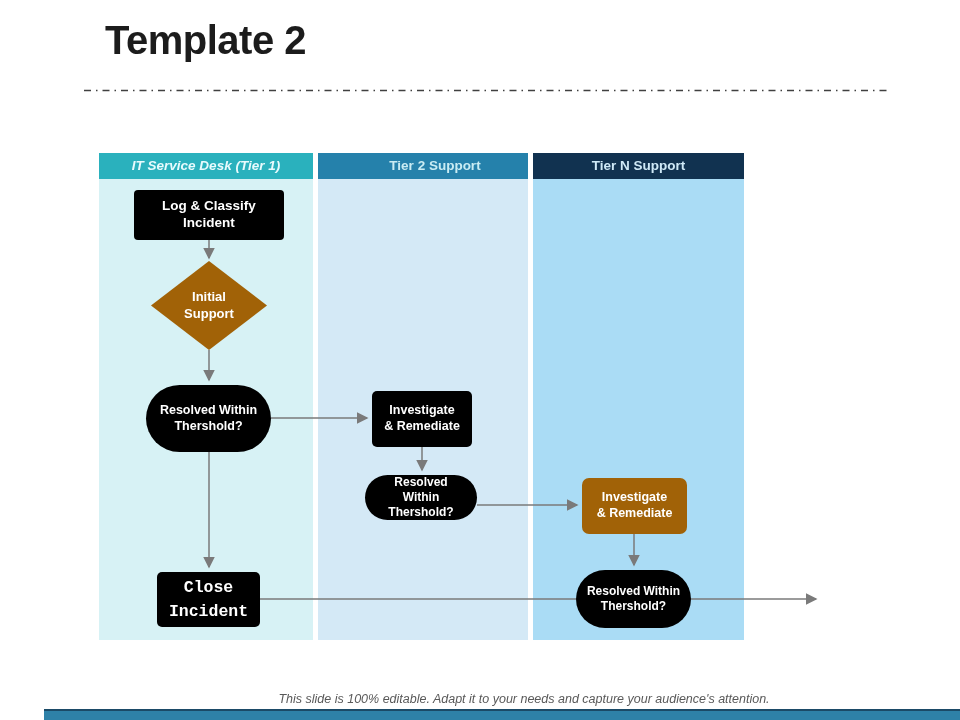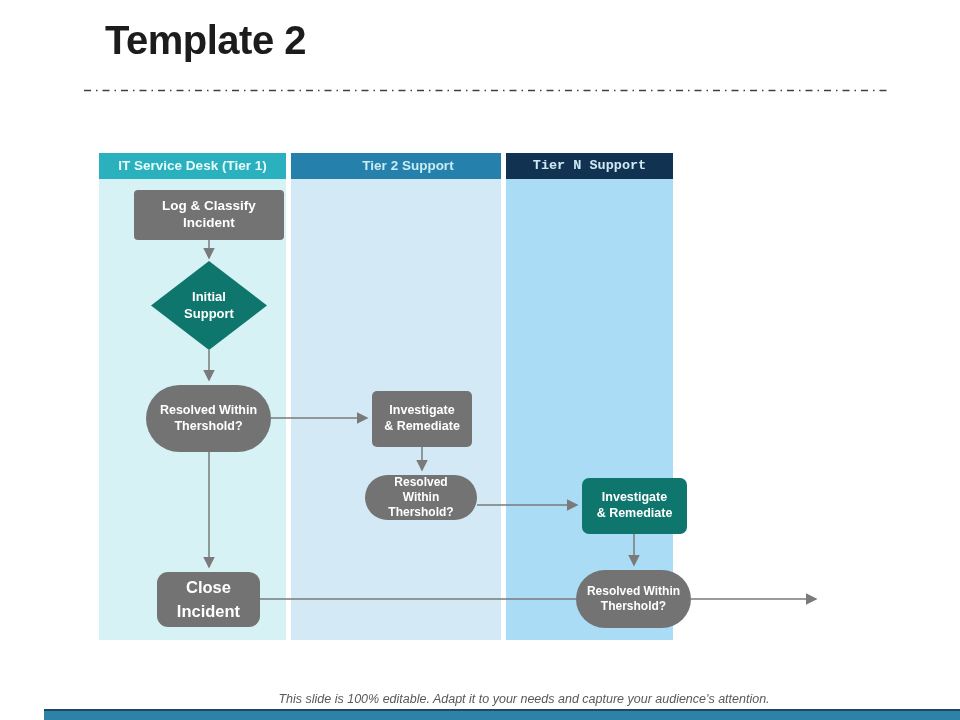--- a/index.html
+++ b/index.html
@@ -34,24 +34,24 @@
   .lanes {
     position: absolute;
     left: 55px;
     top: 153px;
     width: 853px;
     height: 487px;
     display: flex;
     gap: 5px;
   }
   .lane { display: flex; flex-direction: column; }
-  .lane-1 { width: 187px; }
+  .lane-1 { width: 214px; font-style: italic; }
   .lane-2 { width: 210px; }
   .lane-3 { width: 207px; }
-  .lane-4 { width: 167px; font-family: Liberation Mono, monospace; }
+  .lane-4 { width: 211px; }
   .lane-header {
     height: 26px;
     line-height: 26px;
     text-align: center;
     font-size: 13.5px;
     font-weight: bold;
   }
   .lane-1 .lane-header { background: #2ab1bd; color: #e8fbfd; }
   .lane-2 .lane-header { background: #2581ab; color: #c9ecf3; padding-left: 24px; }
   .lane-3 .lane-header { background: #2ab1bd; color: #e8fbfd; }
@@ -66,32 +66,32 @@
     position: absolute;
     display: flex;
     align-items: center;
     justify-content: center;
     text-align: center;
     color: #ffffff;
     font-weight: bold;
     white-space: pre-line;
     line-height: 1.25;
   }
-  .node-gray { background: #737373; }
-  .node-navy { background: #0f766e; }
+  .node-gray { background: #000000; }
+  .node-navy { background: #a16207; }
   .n-log   { left: 90px;  top: 190px; width: 150px; height: 50px; border-radius: 4px; font-size: 13.5px; }
   .n-diam  { left: 107px; top: 261px; width: 116px; height: 89px;
              clip-path: polygon(50% 0, 100% 50%, 50% 100%, 0 50%);
              font-size: 13px; }
   .n-res1  { left: 102px; top: 385px; width: 125px; height: 67px; border-radius: 34px; font-size: 12.5px; }
   .n-inv2  { left: 328px; top: 391px; width: 100px; height: 56px; border-radius: 5px;  font-size: 12.5px; }
   .n-res2  { left: 321px; top: 475px; width: 112px; height: 45px; border-radius: 31px; font-size: 12px; }
   .n-inv3  { left: 538px; top: 478px; width: 105px; height: 56px; border-radius: 7px;  font-size: 12.5px; }
   .n-res3  { left: 532px; top: 570px; width: 115px; height: 58px; border-radius: 29px; font-size: 12px; }
-  .n-close { left: 113px; top: 572px; width: 103px; height: 55px; border-radius: 11px;  font-size: 16.5px; line-height: 1.4; }
+  .n-close { left: 113px; top: 572px; width: 103px; height: 55px; border-radius: 5px;  font-size: 16.5px; line-height: 1.4; font-family: Liberation Mono, monospace; }
   .n-etc   { left: 777px; top: 570px; width: 58px;  height: 58px; border-radius: 50%;  font-size: 16.5px; }
   
   .connectors {
     position: absolute;
     left: 0; top: 0;
     width: 960px; height: 720px;
     pointer-events: none;
   }
   
   .footer-note {

